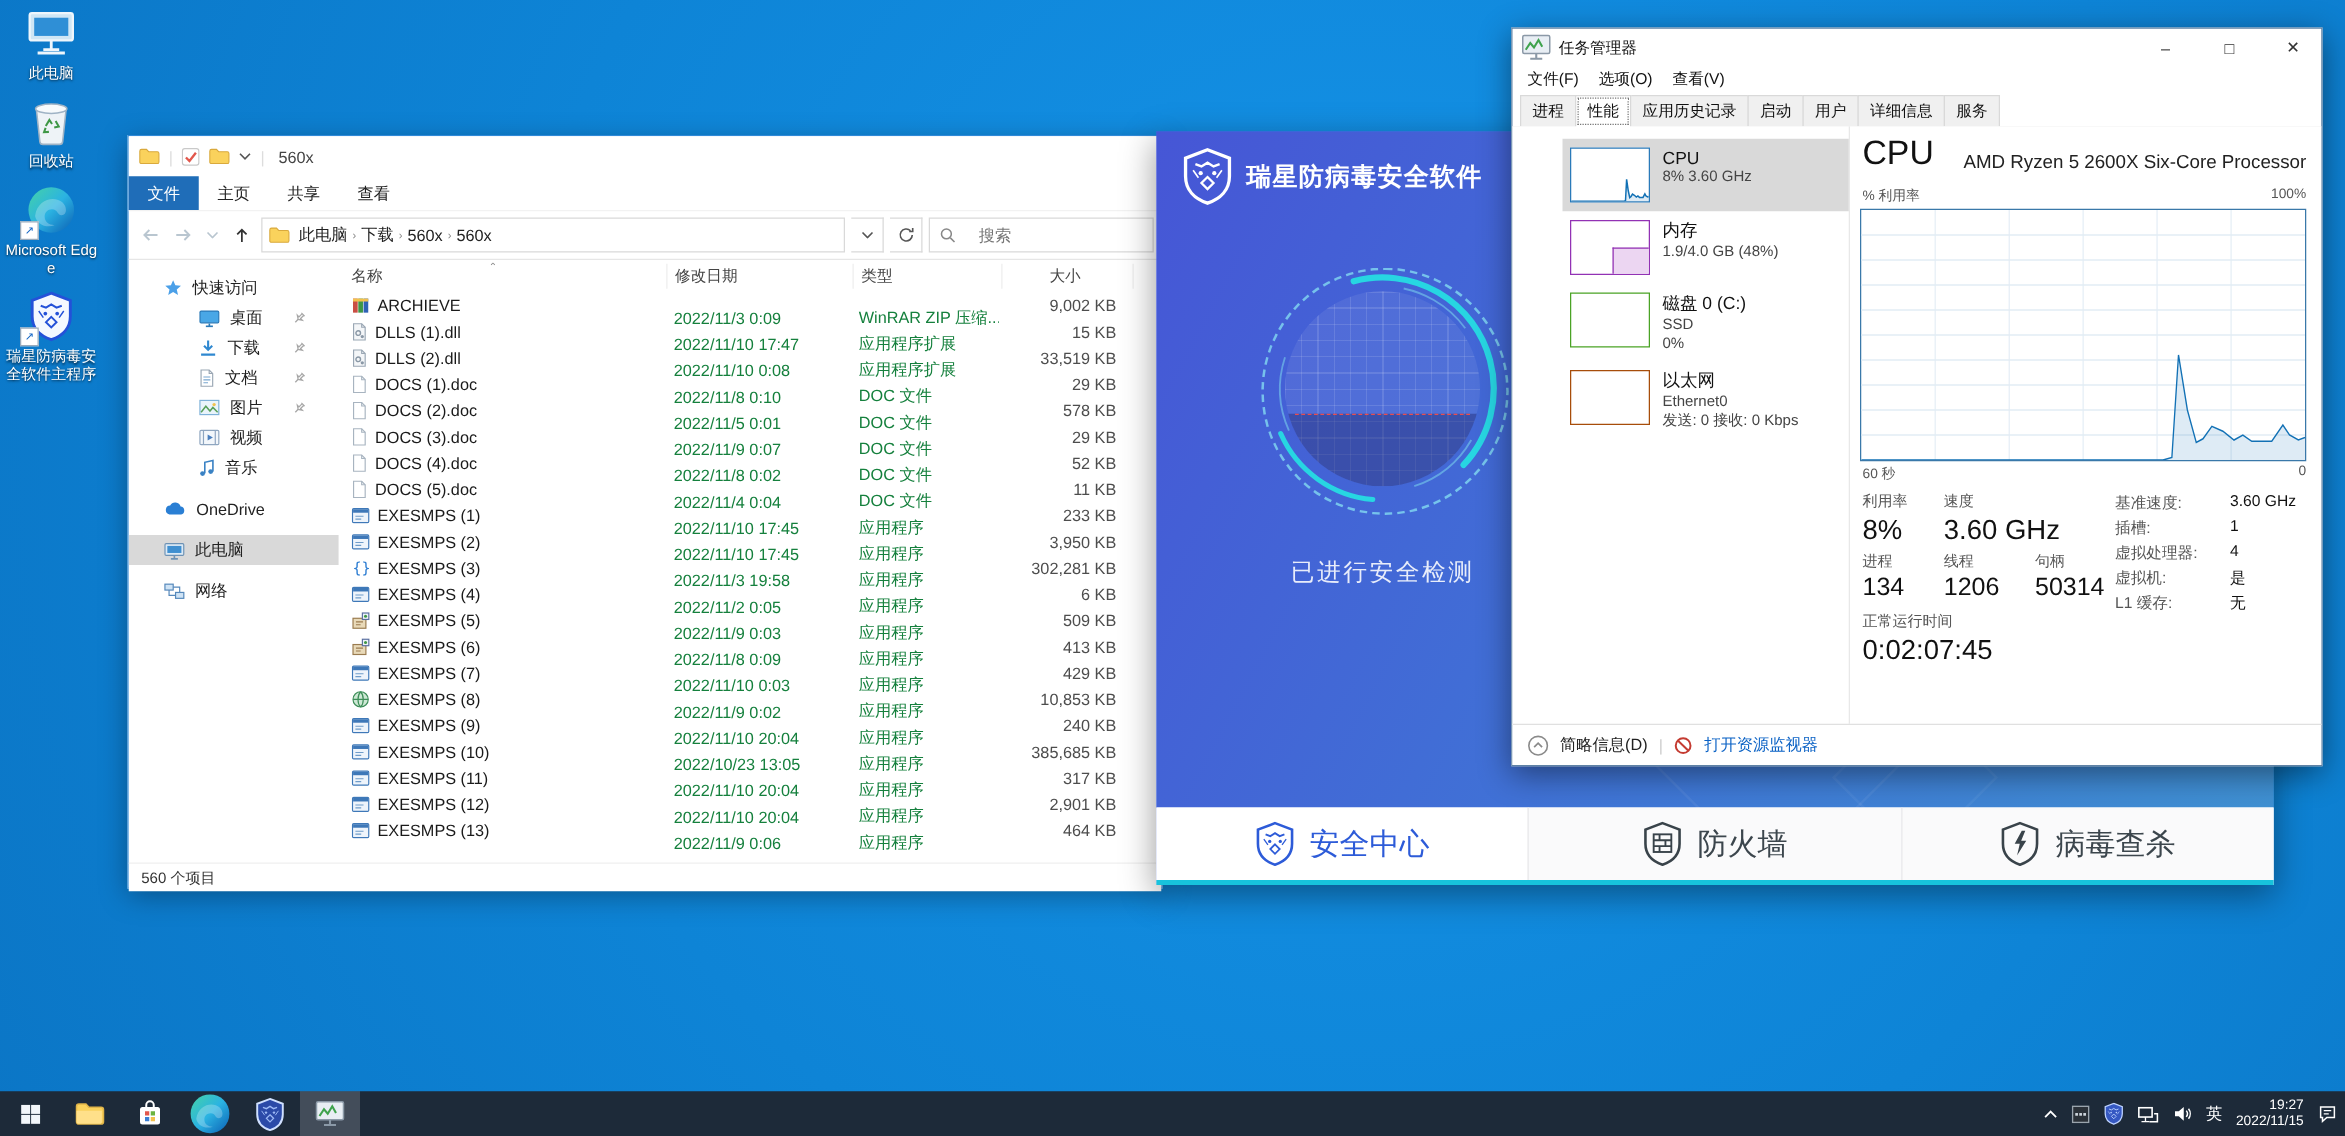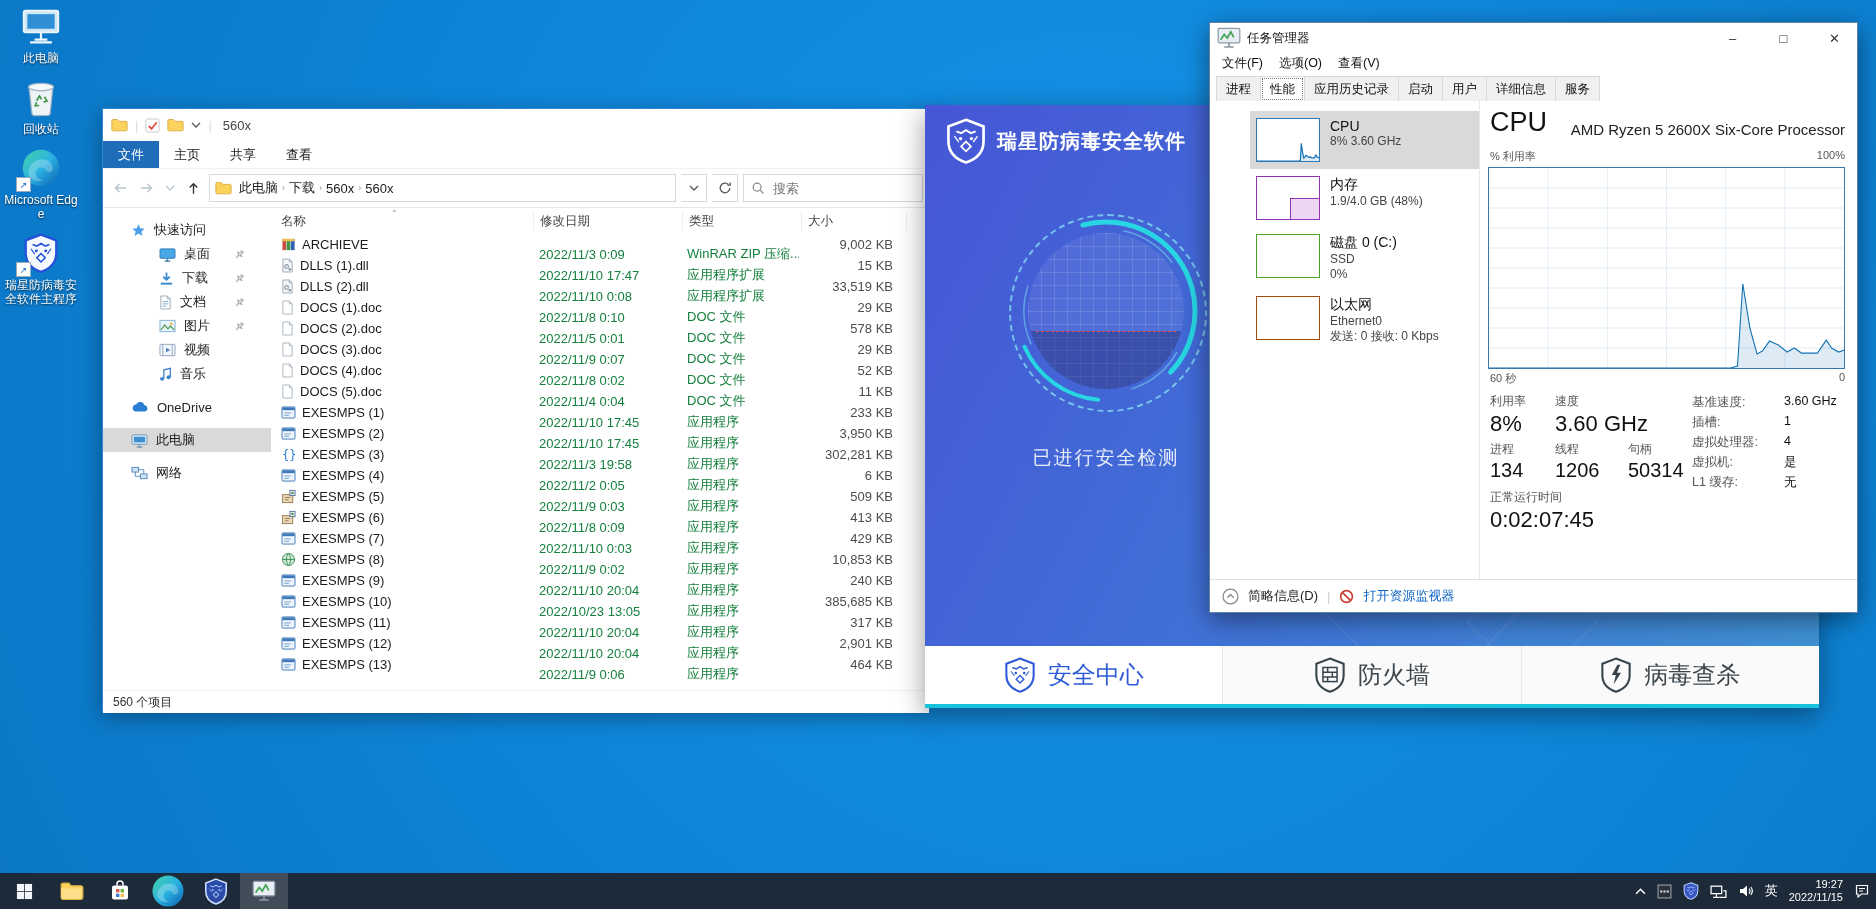--- a/index.html
+++ b/index.html
@@ -25,34 +25,34 @@
   .ex-ribbon{height:27px;display:flex;background:#fff;}
   .ex-ribbon .rtab{padding:0 15px;line-height:27px;color:#222;cursor:default;}
   .ex-ribbon .rtab.file{background:#1f6db8;color:#fff;}
   .ex-addr{height:38px;display:flex;align-items:center;padding:0 6px;gap:5px;border-top:1px solid #f2f2f2;border-bottom:1px solid #e6e6e6;background:#fff;}
   .navbtn{width:22px;height:22px;display:flex;align-items:center;justify-content:center;color:#333;}
   .navbtn.dis{color:#b9c6d0;}
   .addrbox{flex:1;height:26px;border:1px solid #d9d9d9;display:flex;align-items:center;padding:0 5px;gap:3px;min-width:0;overflow:hidden;}
   .crumb{padding:0 4px;white-space:nowrap;cursor:default;}
   .crumb-sep{color:#888;font-size:9px;}
   .sqbtn{width:25px;height:26px;border:1px solid #d9d9d9;border-left:none;display:flex;align-items:center;justify-content:center;color:#555;}
-  .searchbox{width:164px;height:26px;border:1px solid #d9d9d9;display:flex;gap:6px;padding:0 7px;color:#777;}
+  .searchbox{width:164px;height:26px;border:1px solid #d9d9d9;display:flex;gap:16px;padding:0 7px;color:#777;}
   .searchbox input{border:none;outline:none;width:100%;font-size:13px;color:#777;font-family:inherit;background:transparent;}
   .ex-body{display:flex;height:482px;background:#fff;}
   .ex-side{width:168px;padding-top:10px;flex:none;overflow:hidden;}
   .side-item{height:24px;display:flex;align-items:center;gap:8px;padding-left:28px;cursor:default;color:#222;}
   .side-item.child{padding-left:56px;}
   .side-item.sel{background:#d9d9d9;}
   .side-item .pin{margin-left:auto;margin-right:26px;opacity:.75;}
   .side-gap{height:9px;}
   .ex-list{flex:1;padding-left:4px;overflow:hidden;position:relative;}
   .ex-cols{display:flex;height:26px;align-items:center;color:#444;font-size:12.5px;}
   .ex-col{border-right:1px solid #eee;padding-left:6px;height:20px;line-height:20px;position:relative;}
   .ex-col .sort{position:absolute;top:-7px;left:45%;font-size:8px;color:#888;}
-  .c-name{width:252px;}.c-date{width:142px;}.c-type{width:112px;}.c-size{width:88px;text-align:left;padding-right:10px;}
+  .c-name{width:252px;}.c-date{width:142px;}.c-type{width:112px;}.c-size{width:88px;text-align:center;padding-right:10px;}
   .frow{display:flex;height:21px;align-items:center;cursor:default;}
   .frow .cell{padding-left:6px;white-space:nowrap;overflow:hidden;}
   .frow .n{width:252px;display:flex;align-items:center;gap:6px;color:#1a1a1a;}
   .frow .d,.frow .t{color:#15803d;margin-top:19px;}
   .frow .d{width:142px;}.frow .t{width:112px;}
   .frow .s{width:88px;text-align:right;padding-right:10px;color:#4d4d4d;}
   .ex-status{height:22px;line-height:22px;padding-left:10px;font-size:12px;color:#333;border-top:1px solid #f0f0f0;background:#fff;}
 
   
   #av{left:925px;top:105px;width:894px;height:603px;z-index:3;box-shadow:0 8px 26px rgba(0,0,0,.4);

